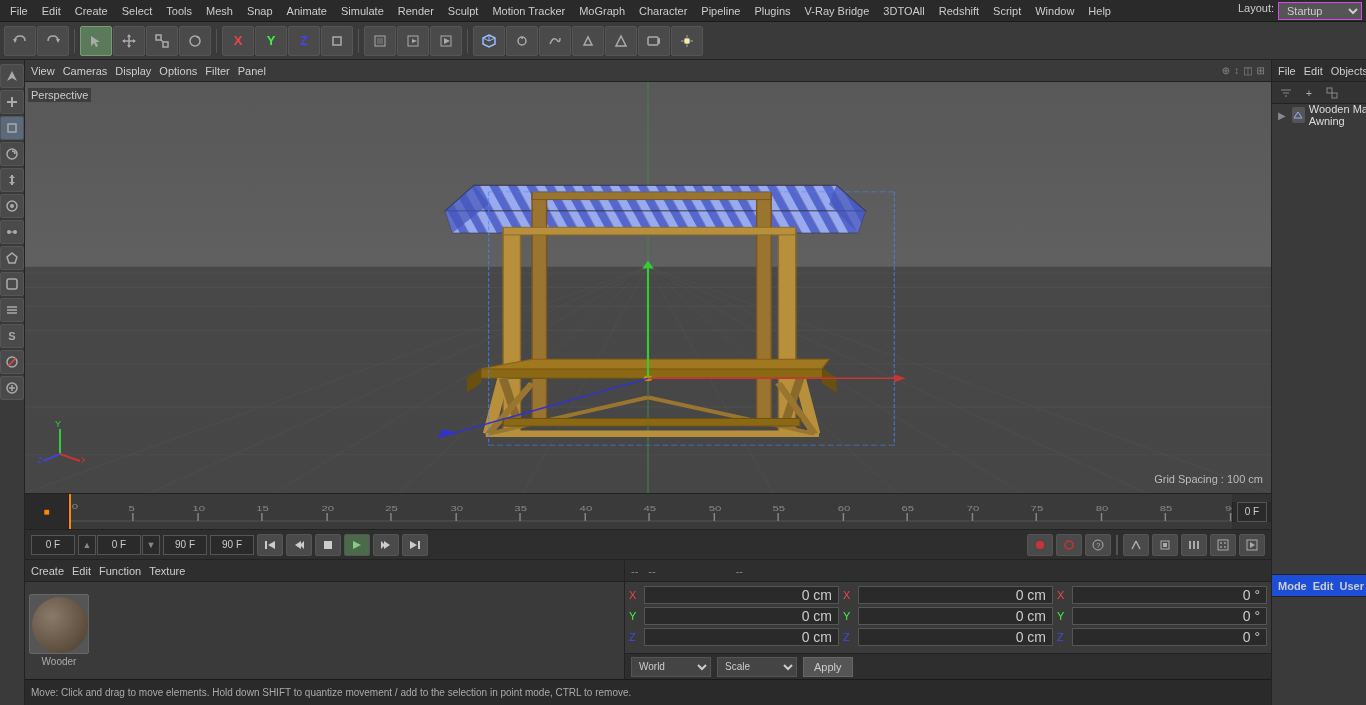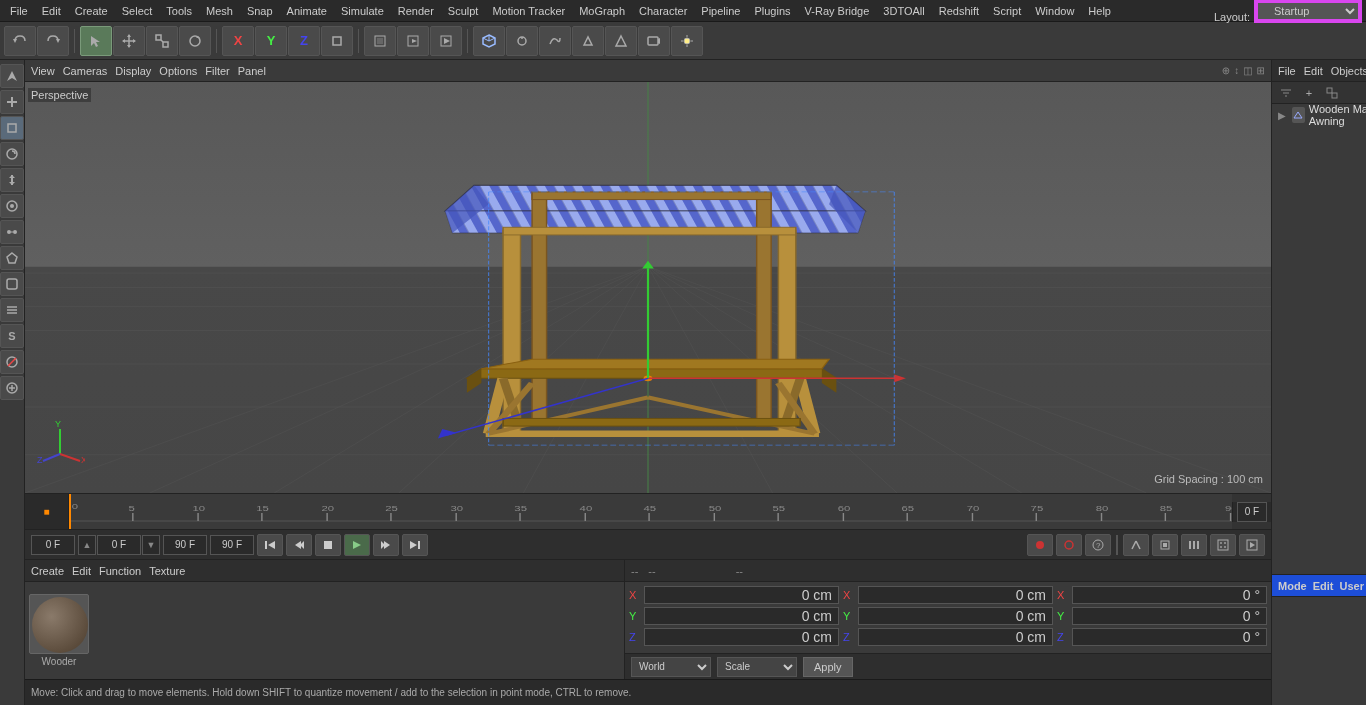--- a/index.html
+++ b/index.html
@@ -26,30 +26,30 @@
     }
     .menu-item {
       padding: 2px 6px;
       cursor: pointer;
       color: #ccc;
       font-size: 11px;
     }
     #layout-selector {
       margin-left: auto;
       display: flex;
-      align-items: flex-end;
+      align-items: flex-start;
       gap: 4px;
     }
     #layout-dropdown {
       background: #555;
-      border: 4px solid #d946ef;
+      border: 1px solid #d946ef;
       color: #ccc;
       font-size: 11px;
-      padding: 1px 12px;
-      width: 108px;
+      padding: 1px 4px;
+      width: 84px;
     }
 
     
     #main-toolbar {
       height: 38px;
       background: #3a3a3a;
       display: flex;
       align-items: center;
       padding: 0 4px;
       gap: 2px;

